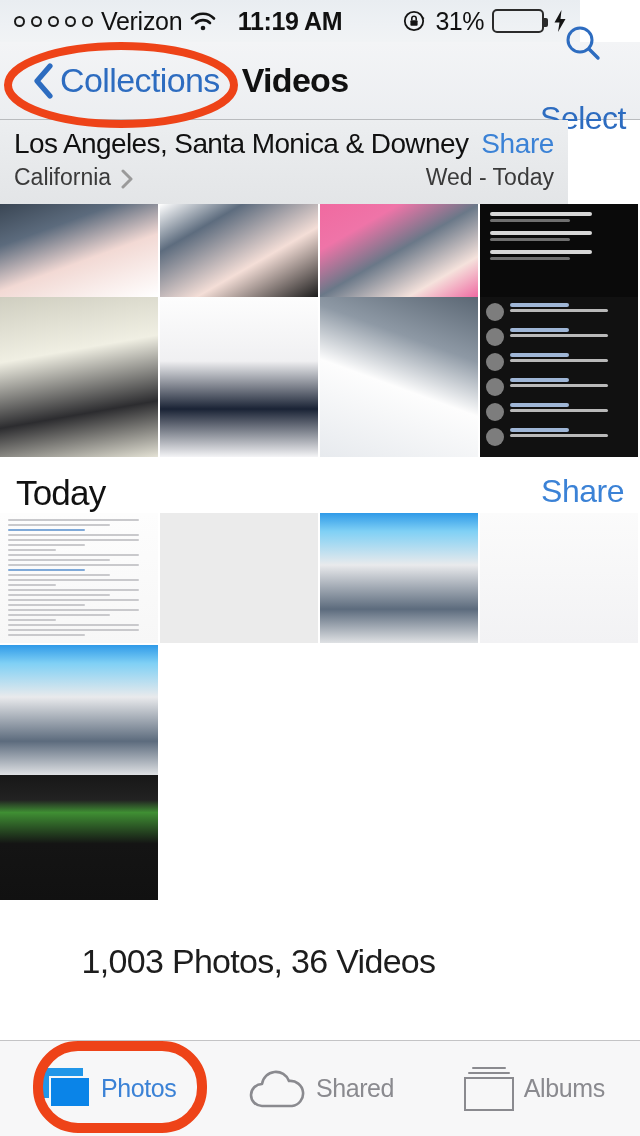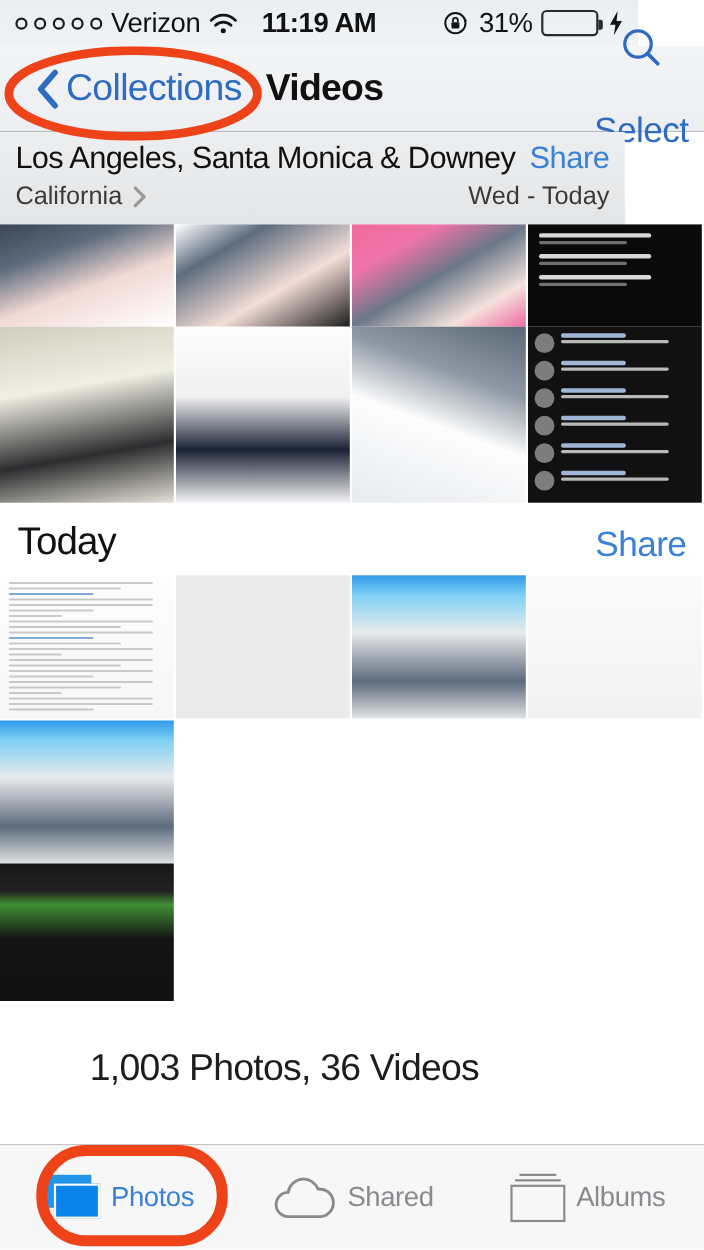--- a/index.html
+++ b/index.html
@@ -65,22 +65,22 @@
   }
   .mh-row1 { display:flex; justify-content:space-between; align-items:baseline; }
   .mh-title { font-size:28px; color:#111; letter-spacing:-0.6px; white-space:nowrap; }
   .mh-share { font-size:28px; color:#3b82d6; letter-spacing:-0.4px; cursor:pointer; }
   .mh-row2 { display:flex; justify-content:space-between; align-items:center; margin-top:4px; }
   .mh-sub { font-size:23px; color:#3a3a3a; display:flex; align-items:center; gap:10px; }
   .mh-chev { width:12px; height:20px; }
   .mh-date { font-size:23px; color:#3a3a3a; }
 
   .section-title-row {
-    display:flex; justify-content:space-between; align-items:flex-end;
-    padding: 16px 16px 10px 16px; background:#fff;
+    display:flex; justify-content:space-between; align-items:flex-start;
+    padding: 16px 16px 0 16px; background:#fff;
   }
   .sect-title { font-size:35px; color:#111; letter-spacing:-0.8px; }
   .sect-share { font-size:32px; color:#3b82d6; letter-spacing:-0.5px; cursor:pointer; }
 
   
   .grid { display:flex; flex-wrap:wrap; gap:2px 2px; background:#fff; width:640px; }
   .cell {
     width:158px; height:auto; background:#d8d8d8; overflow:hidden; position:relative;
     cursor:pointer;
   }

